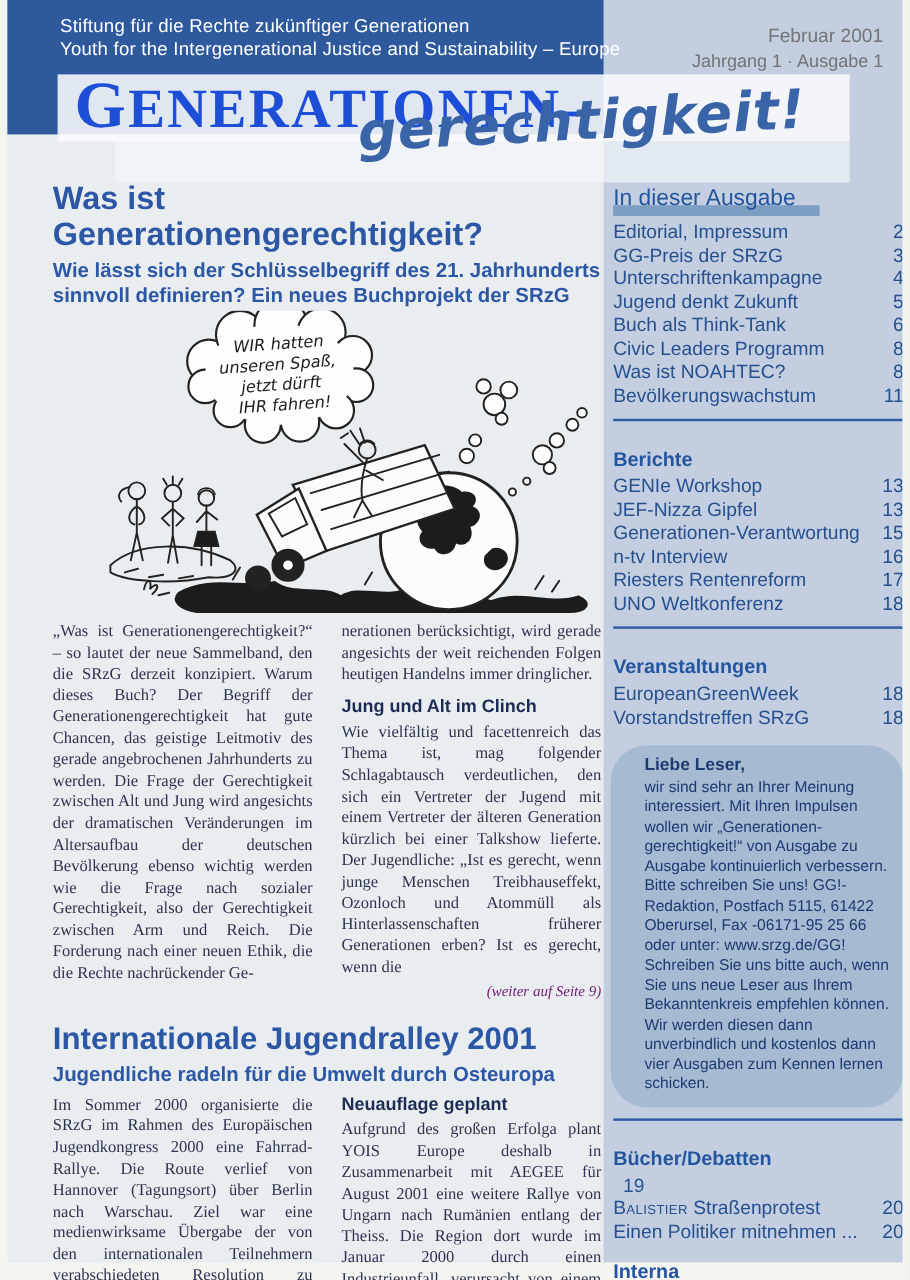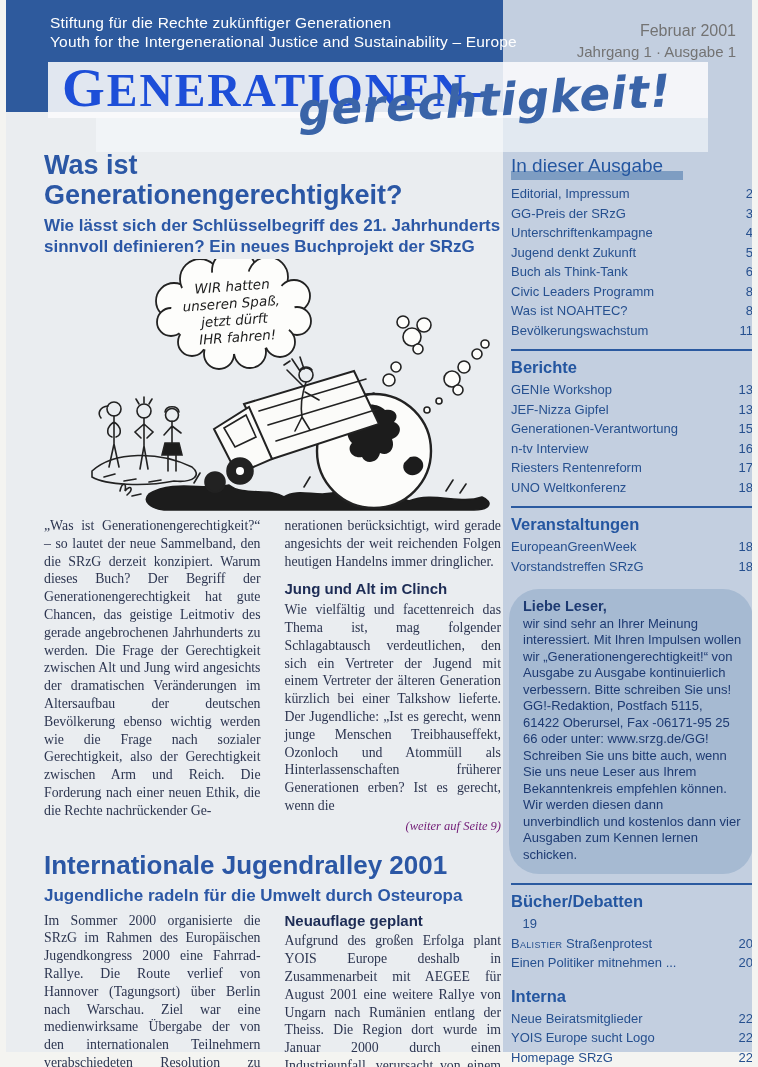--- a/index.html
+++ b/index.html
@@ -26,27 +26,27 @@
   .cols{display:flex;gap:24px;margin-top:6px;}
   .col{width:221px;font-family:"Liberation Serif",serif;font-size:13.8px;line-height:17.8px;color:#2c3550;text-align:justify;}
   .col p{margin:0 0 2px 0;}
   .body-subhead{font-family:"Liberation Sans",sans-serif;font-weight:bold;font-size:15px;color:#1d2c55;margin:10px 0 3px 0;text-align:left;}
   .continuation{color:#701a75;font-style:italic;font-size:12.5px;text-align:right;margin-top:3px;}
   .article2{margin-top:14px;}
 
   
   .sidebar{position:absolute;left:505px;top:155px;width:242px;color:#26508f;}
   .sb-h1{font-size:19px;font-weight:normal;color:#2456a0;background:linear-gradient(#7e9dc2,#7e9dc2) no-repeat left bottom/172px 9px;padding-bottom:3px;margin-bottom:4px;display:block;width:180px;}
-  .sb-h2{font-size:16.5px;font-weight:bold;color:#2456a0;margin:7px 0 3px 0;}
-  .toc-row{display:flex;font-size:13px;line-height:19.5px;}
+  .sb-h2{font-size:16.5px;font-weight:bold;color:#2456a0;margin:23px 0 3px 0;}
+  .toc-row{display:flex;font-size:16px;line-height:19.5px;}
   .toc-label{flex:1;}
   .toc-page{width:26px;text-align:right;}
   .sc{font-variant:small-caps;letter-spacing:.3px;}
   .sb-rule{border:none;border-top:2px solid #2b5aa0;margin:9px 0 6px 0;}
-  .letter-box{background:#a6bad2;margin:13px 0 4px -2px;padding:9px 11px 11px 14px;color:#1d3a72;font-size:13px;line-height:16.5px;border-radius:30px;}
+  .letter-box{background:#a6bad2;margin:13px 0 4px -2px;padding:9px 11px 11px 28px;color:#1d3a72;font-size:13px;line-height:16.5px;border-radius:30px;}
   .letter-box .lb-head{font-weight:bold;font-size:14.5px;margin-bottom:1px;}
 </style>
 </head>
 <body>
 
 <div class="page">
   <div class="content-bg"></div>
   <div class="sidebar-bg"></div>
   <div class="band-dark"></div>
 

